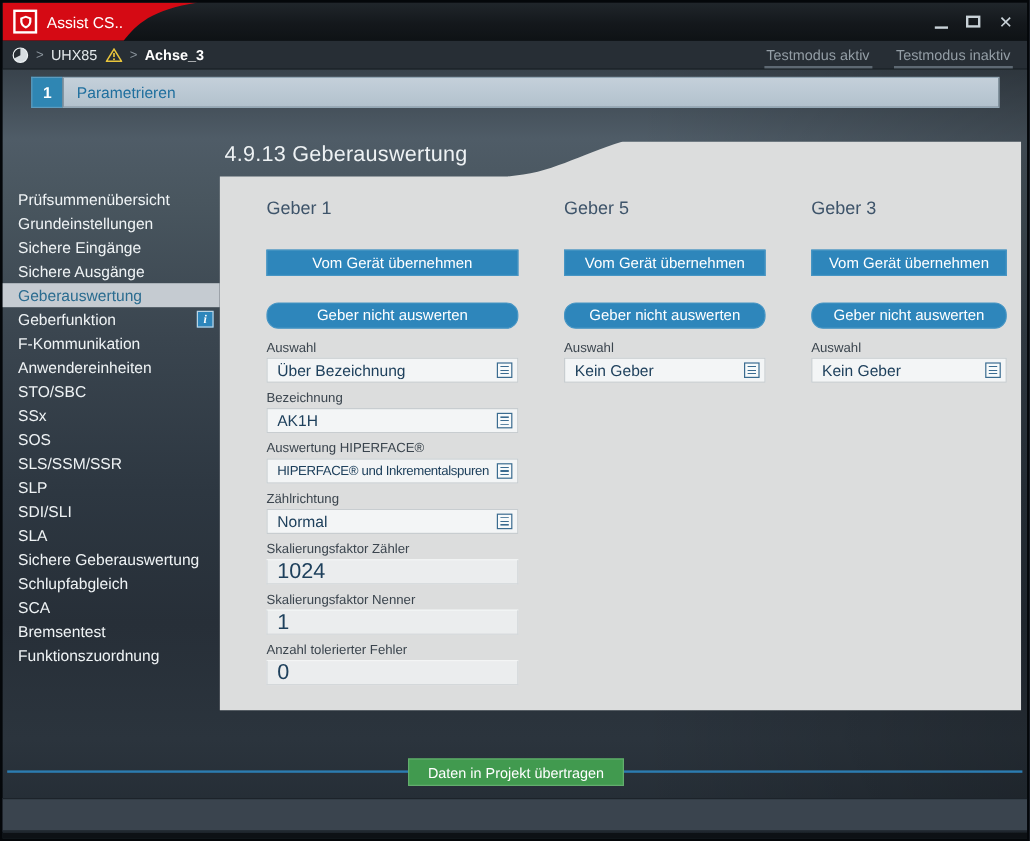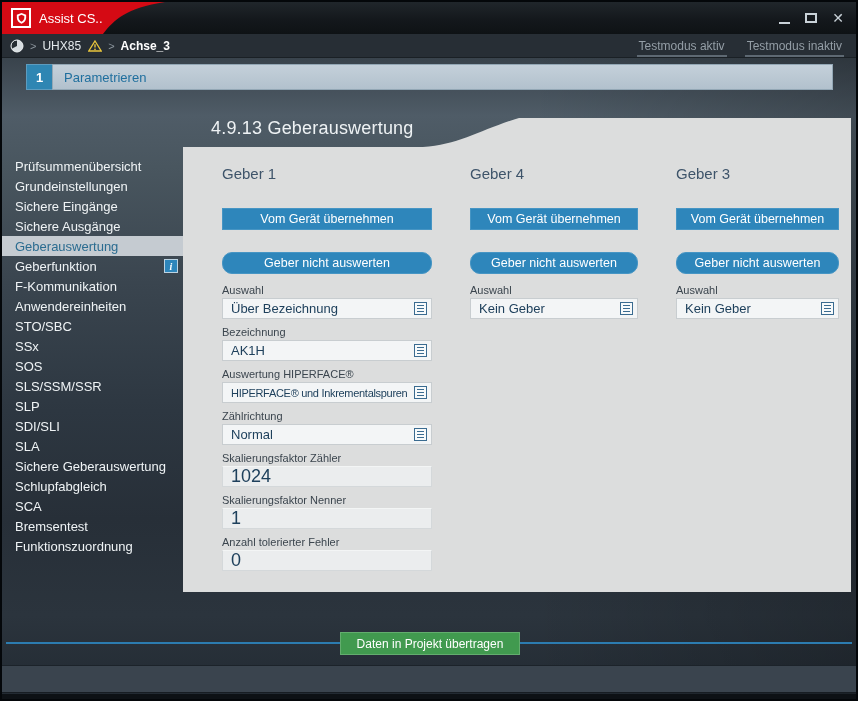--- a/index.html
+++ b/index.html
@@ -35,21 +35,21 @@
           background:
             linear-gradient(90deg, rgba(0,0,0,0) 62%, rgba(0,0,0,0.20) 100%),
             linear-gradient(180deg,#39434c 0%,#4f5c67 9%,#49565f 17%,#3a454f 35%,#2d3741 55%,#272f38 72%,#2b343d 87%,#222a32 100%); }
 
   .stepbar { position:absolute; left:24px; top:6px; width:807px; height:26px; display:flex; }
   .step-num { width:26px; background:#2f86b3; color:#fff; font-size:13px; font-weight:bold;
               display:flex; align-items:center; justify-content:center; border:1px solid #5d9cbf; border-right:none; }
   .step-label { flex:1; background:linear-gradient(180deg,#c4d0da 0%,#b2c1cd 100%); color:#1f6f9e; font-size:13px;
                 display:flex; align-items:center; padding-left:11px; border:1px solid #93a7b5; }
 
-  .page-title { position:absolute; left:185px; top:60px; color:#eef2f4; font-size:18px; letter-spacing:0.2px;margin-left:24px; }
+  .page-title { position:absolute; left:185px; top:60px; color:#eef2f4; font-size:18px; letter-spacing:0.2px; }
 
   
   .sidebar { position:absolute; left:0; top:98px; width:181px; }
   .nav-item { height:20px; display:flex; align-items:center; padding-left:13px; color:#eff3f5;
               font-size:13px; cursor:pointer; position:relative; white-space:nowrap; }
   .nav-item.selected { background:#c5cbd1; color:#2b6c90; }
   .info-badge { position:absolute; right:5px; top:3px; width:14px; height:14px; background:#2e86bb;
                 border:1px solid #bcd3e2; color:#fff; font-size:10px; font-weight:bold;
                 font-family:"Liberation Serif",serif; font-style:italic;
                 display:flex; align-items:center; justify-content:center; }
@@ -230,21 +230,21 @@
               <input class="textbox" type="text" value="1" style="">
             </div>
 
             <div class="field">
               <div class="field-label">Anzahl tolerierter Fehler</div>
               <input class="textbox" type="text" value="0" style="">
             </div>
           </div>
 
           <div class="col col-2">
-            <div class="col-title">Geber 4</div>
+            <div class="col-title">Geber 5</div>
             <button class="btn-blue">Vom Gerät übernehmen</button>
             <button class="btn-blue btn-gap">Geber nicht auswerten</button>
             <div class="field field-first">
               <div class="field-label">Auswahl</div>
               <div class="select">
                 <span class="select-value">Kein Geber</span>
                 <span class="dd-icon">
                     <span class="dd-lines"></span>
                   </span>
               </div>

